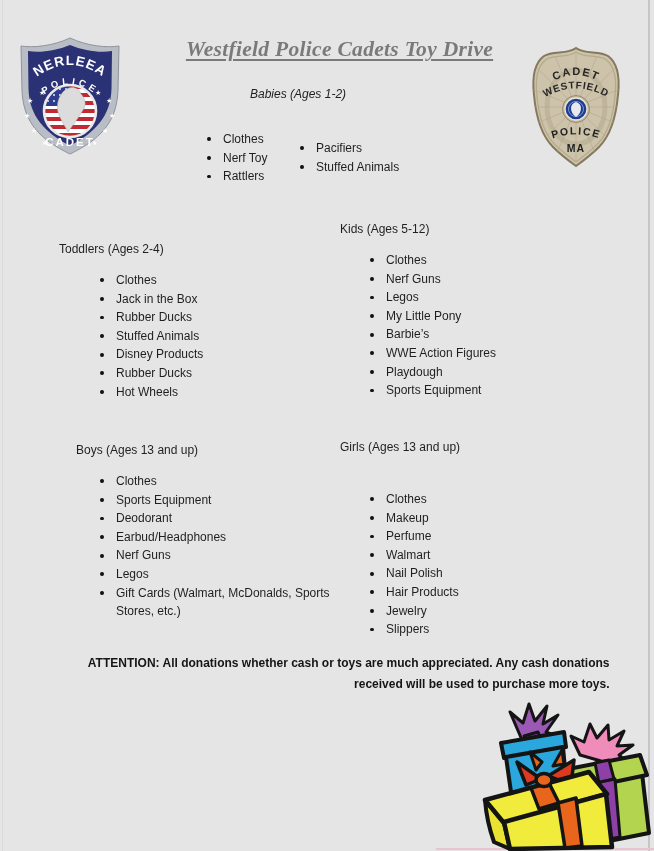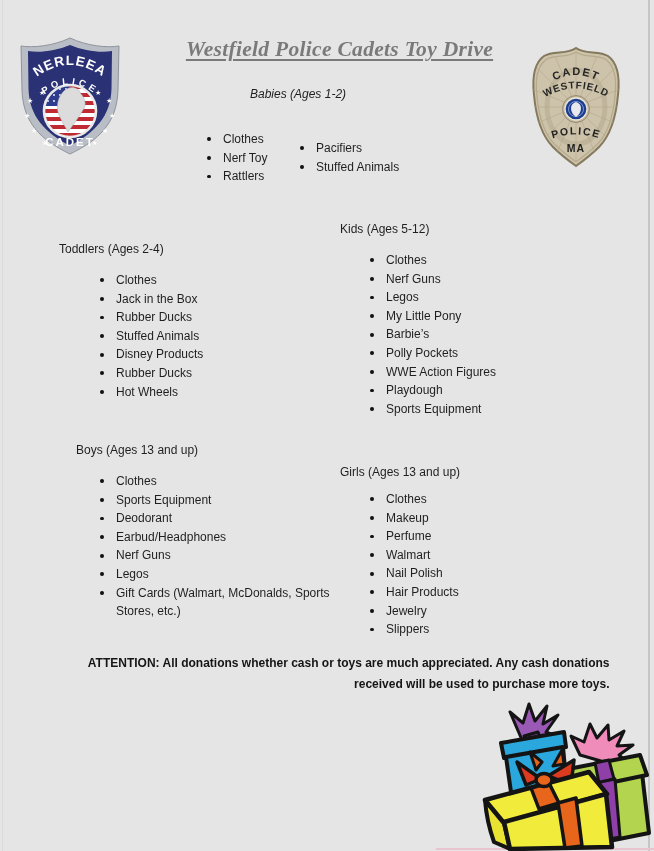--- a/index.html
+++ b/index.html
@@ -26,21 +26,21 @@
 
   #babies-header   { left:250px; top:87px;font-style:italic; }
   #babies-col1     { left:205px; top:130px; }
   #babies-col2     { left:298px; top:139px; }
   #toddlers-header { left:59px;  top:242px; }
   #toddlers-list   { left:98px;  top:271px; }
   #kids-header     { left:340px; top:222px; }
   #kids-list       { left:368px; top:251px; }
   #boys-header     { left:76px;  top:443px; }
   #boys-list       { left:98px;  top:472px; width:232px; }
-  #girls-header    { left:340px; top:465px; }
+  #girls-header    { left:340px; top:440px; }
   #girls-list      { left:368px; top:490px; }
 
   .notice {
     position:absolute; top:653px; left:50%; transform:translateX(-50%);
     width:540px; text-align:right; font-weight:bold; font-size:12px; line-height:21px;
     color:#151515;
   }
 
   .patch  { position:absolute; left:15px;  top:35px; }
   .badge  { position:absolute; left:527px; top:43px; }
@@ -171,21 +171,20 @@
     </ul>
 
   <div class="sec-header" id="kids-header">Kids (Ages 5-12)</div>
   <ul class="blist" id="kids-list">
 
   <li><span class="dot"></span><span>Clothes</span></li>
       <li><span class="dot"></span><span>Nerf Guns</span></li>
       <li><span class="dot"></span><span>Legos</span></li>
       <li><span class="dot"></span><span>My Little Pony</span></li>
       <li><span class="dot"></span><span>Barbie’s</span></li>
-      <li><span class="dot"></span><span>Polly Pockets</span></li>
       <li><span class="dot"></span><span>WWE Action Figures</span></li>
       <li><span class="dot"></span><span>Playdough</span></li>
       <li><span class="dot"></span><span>Sports Equipment</span></li>
     </ul>
 
   <div class="sec-header" id="toddlers-header">Toddlers (Ages 2-4)</div>
   <ul class="blist" id="toddlers-list">
 
   <li><span class="dot"></span><span>Clothes</span></li>
       <li><span class="dot"></span><span>Jack in the Box</span></li>

